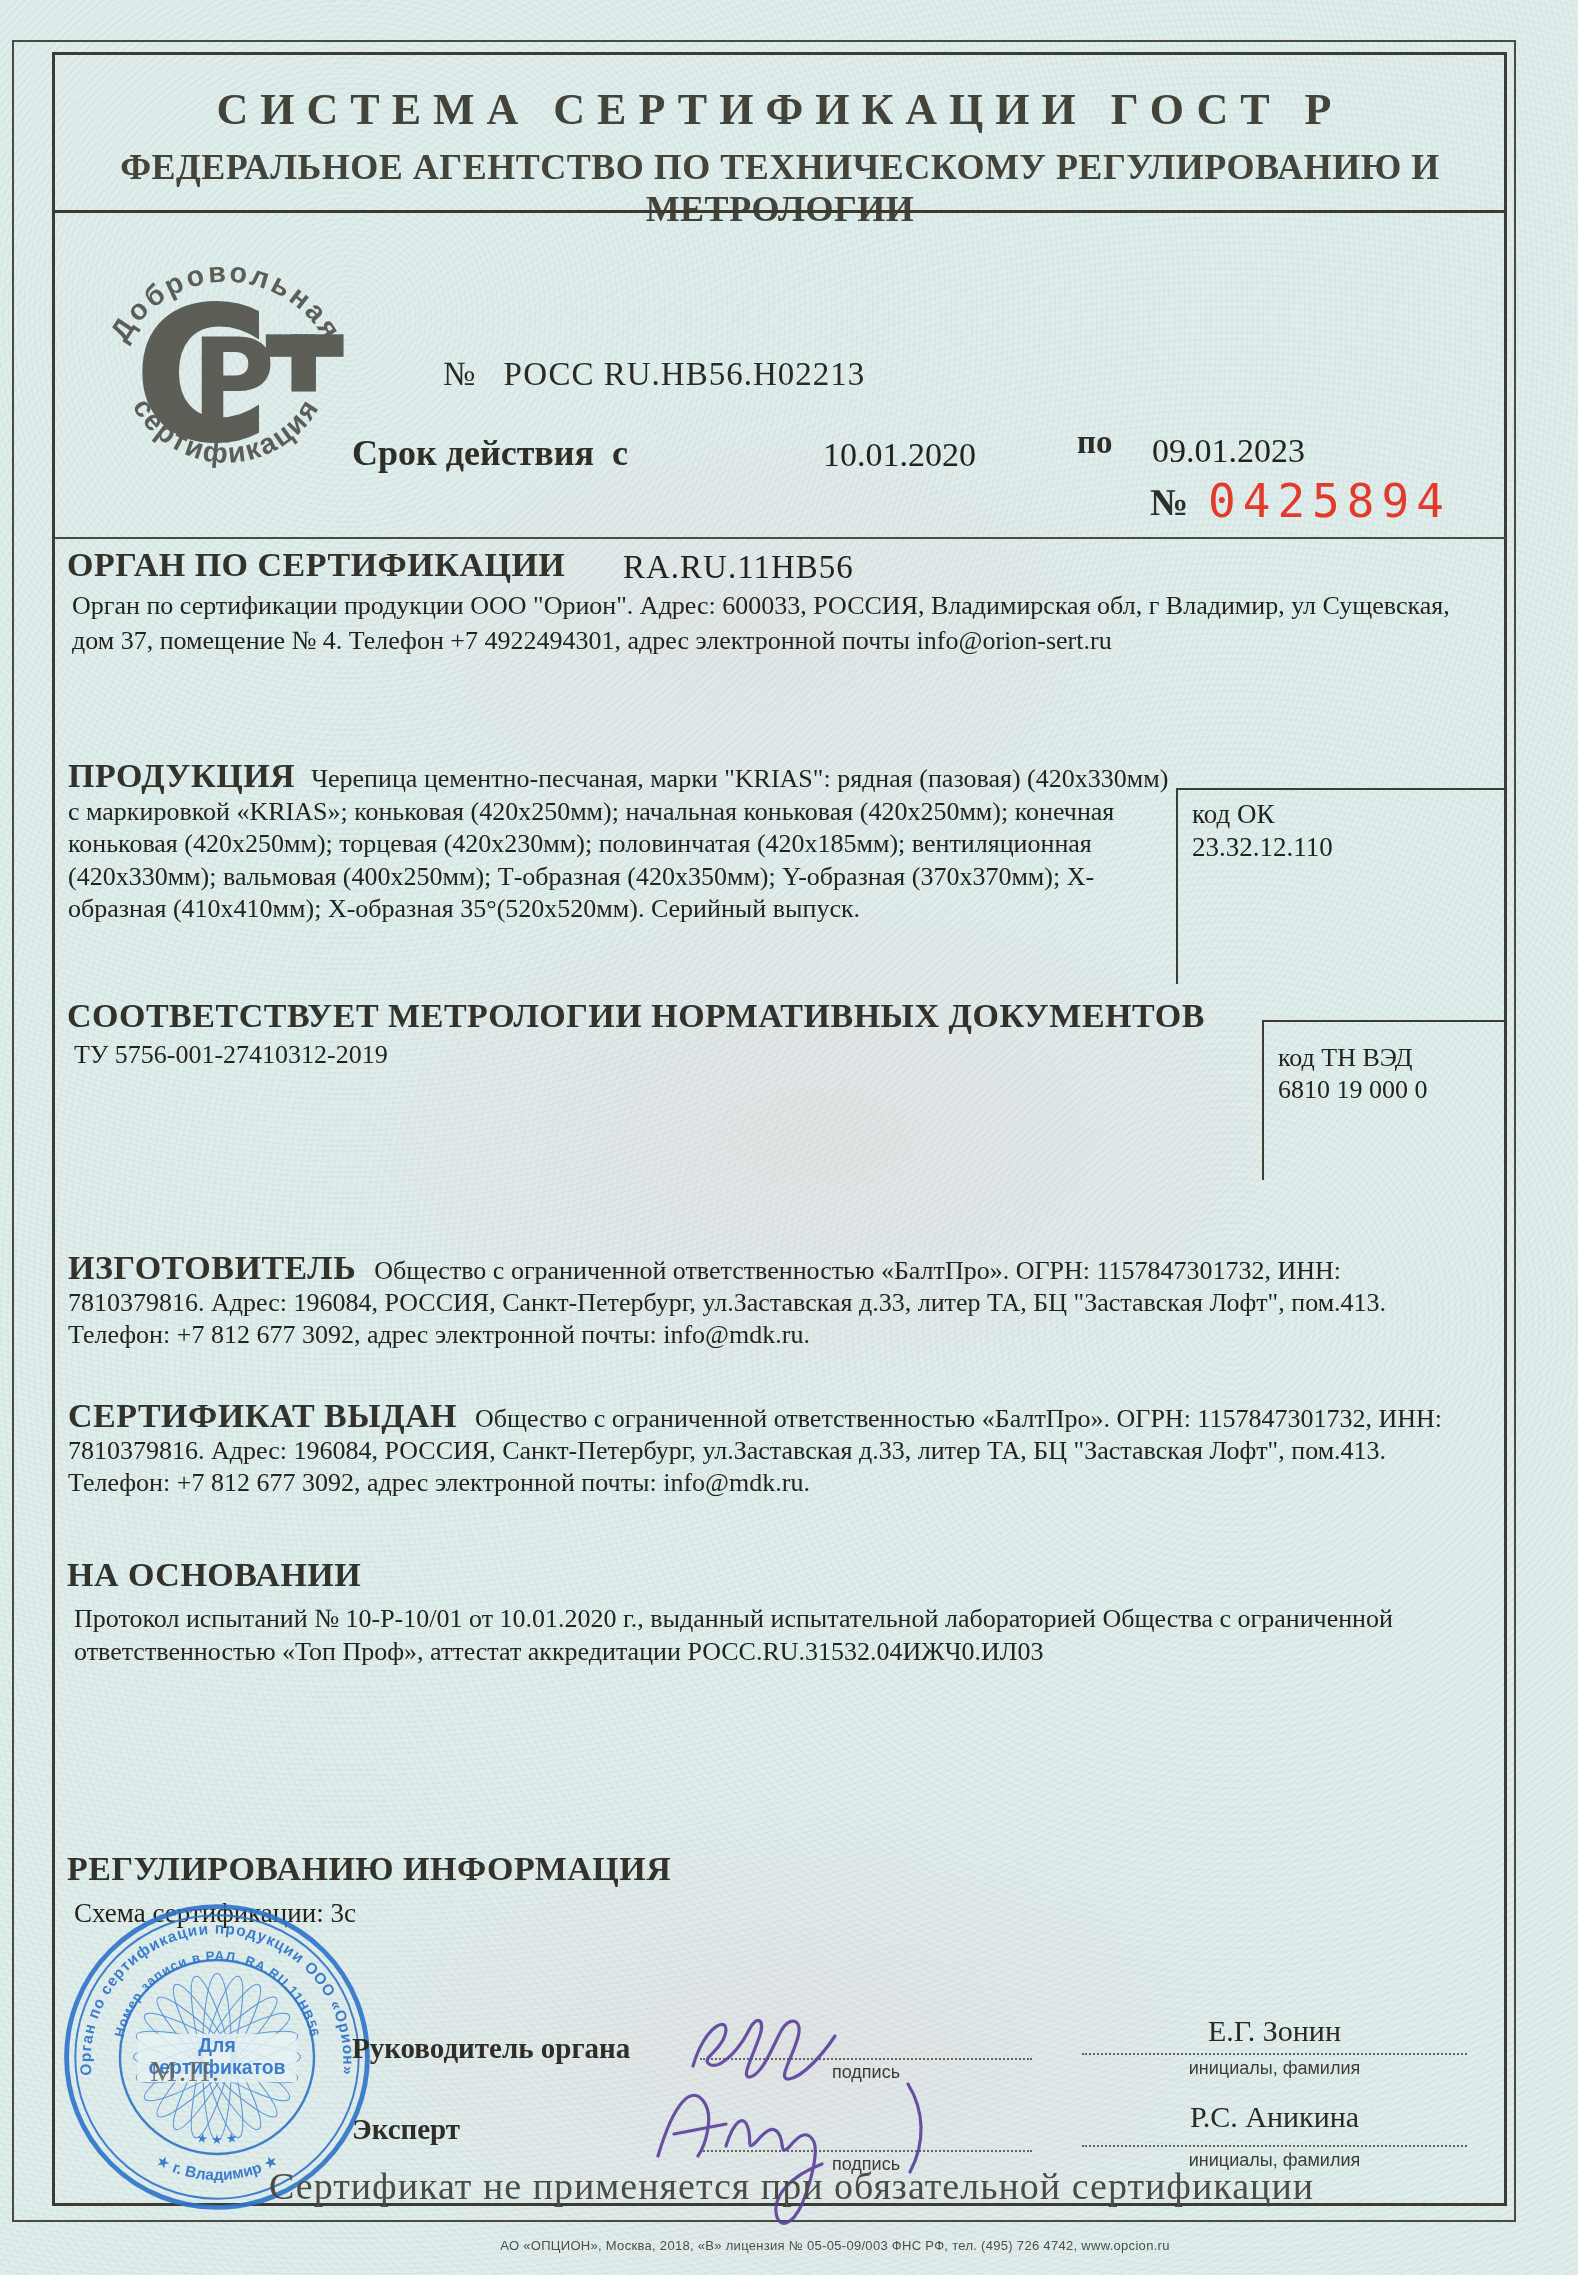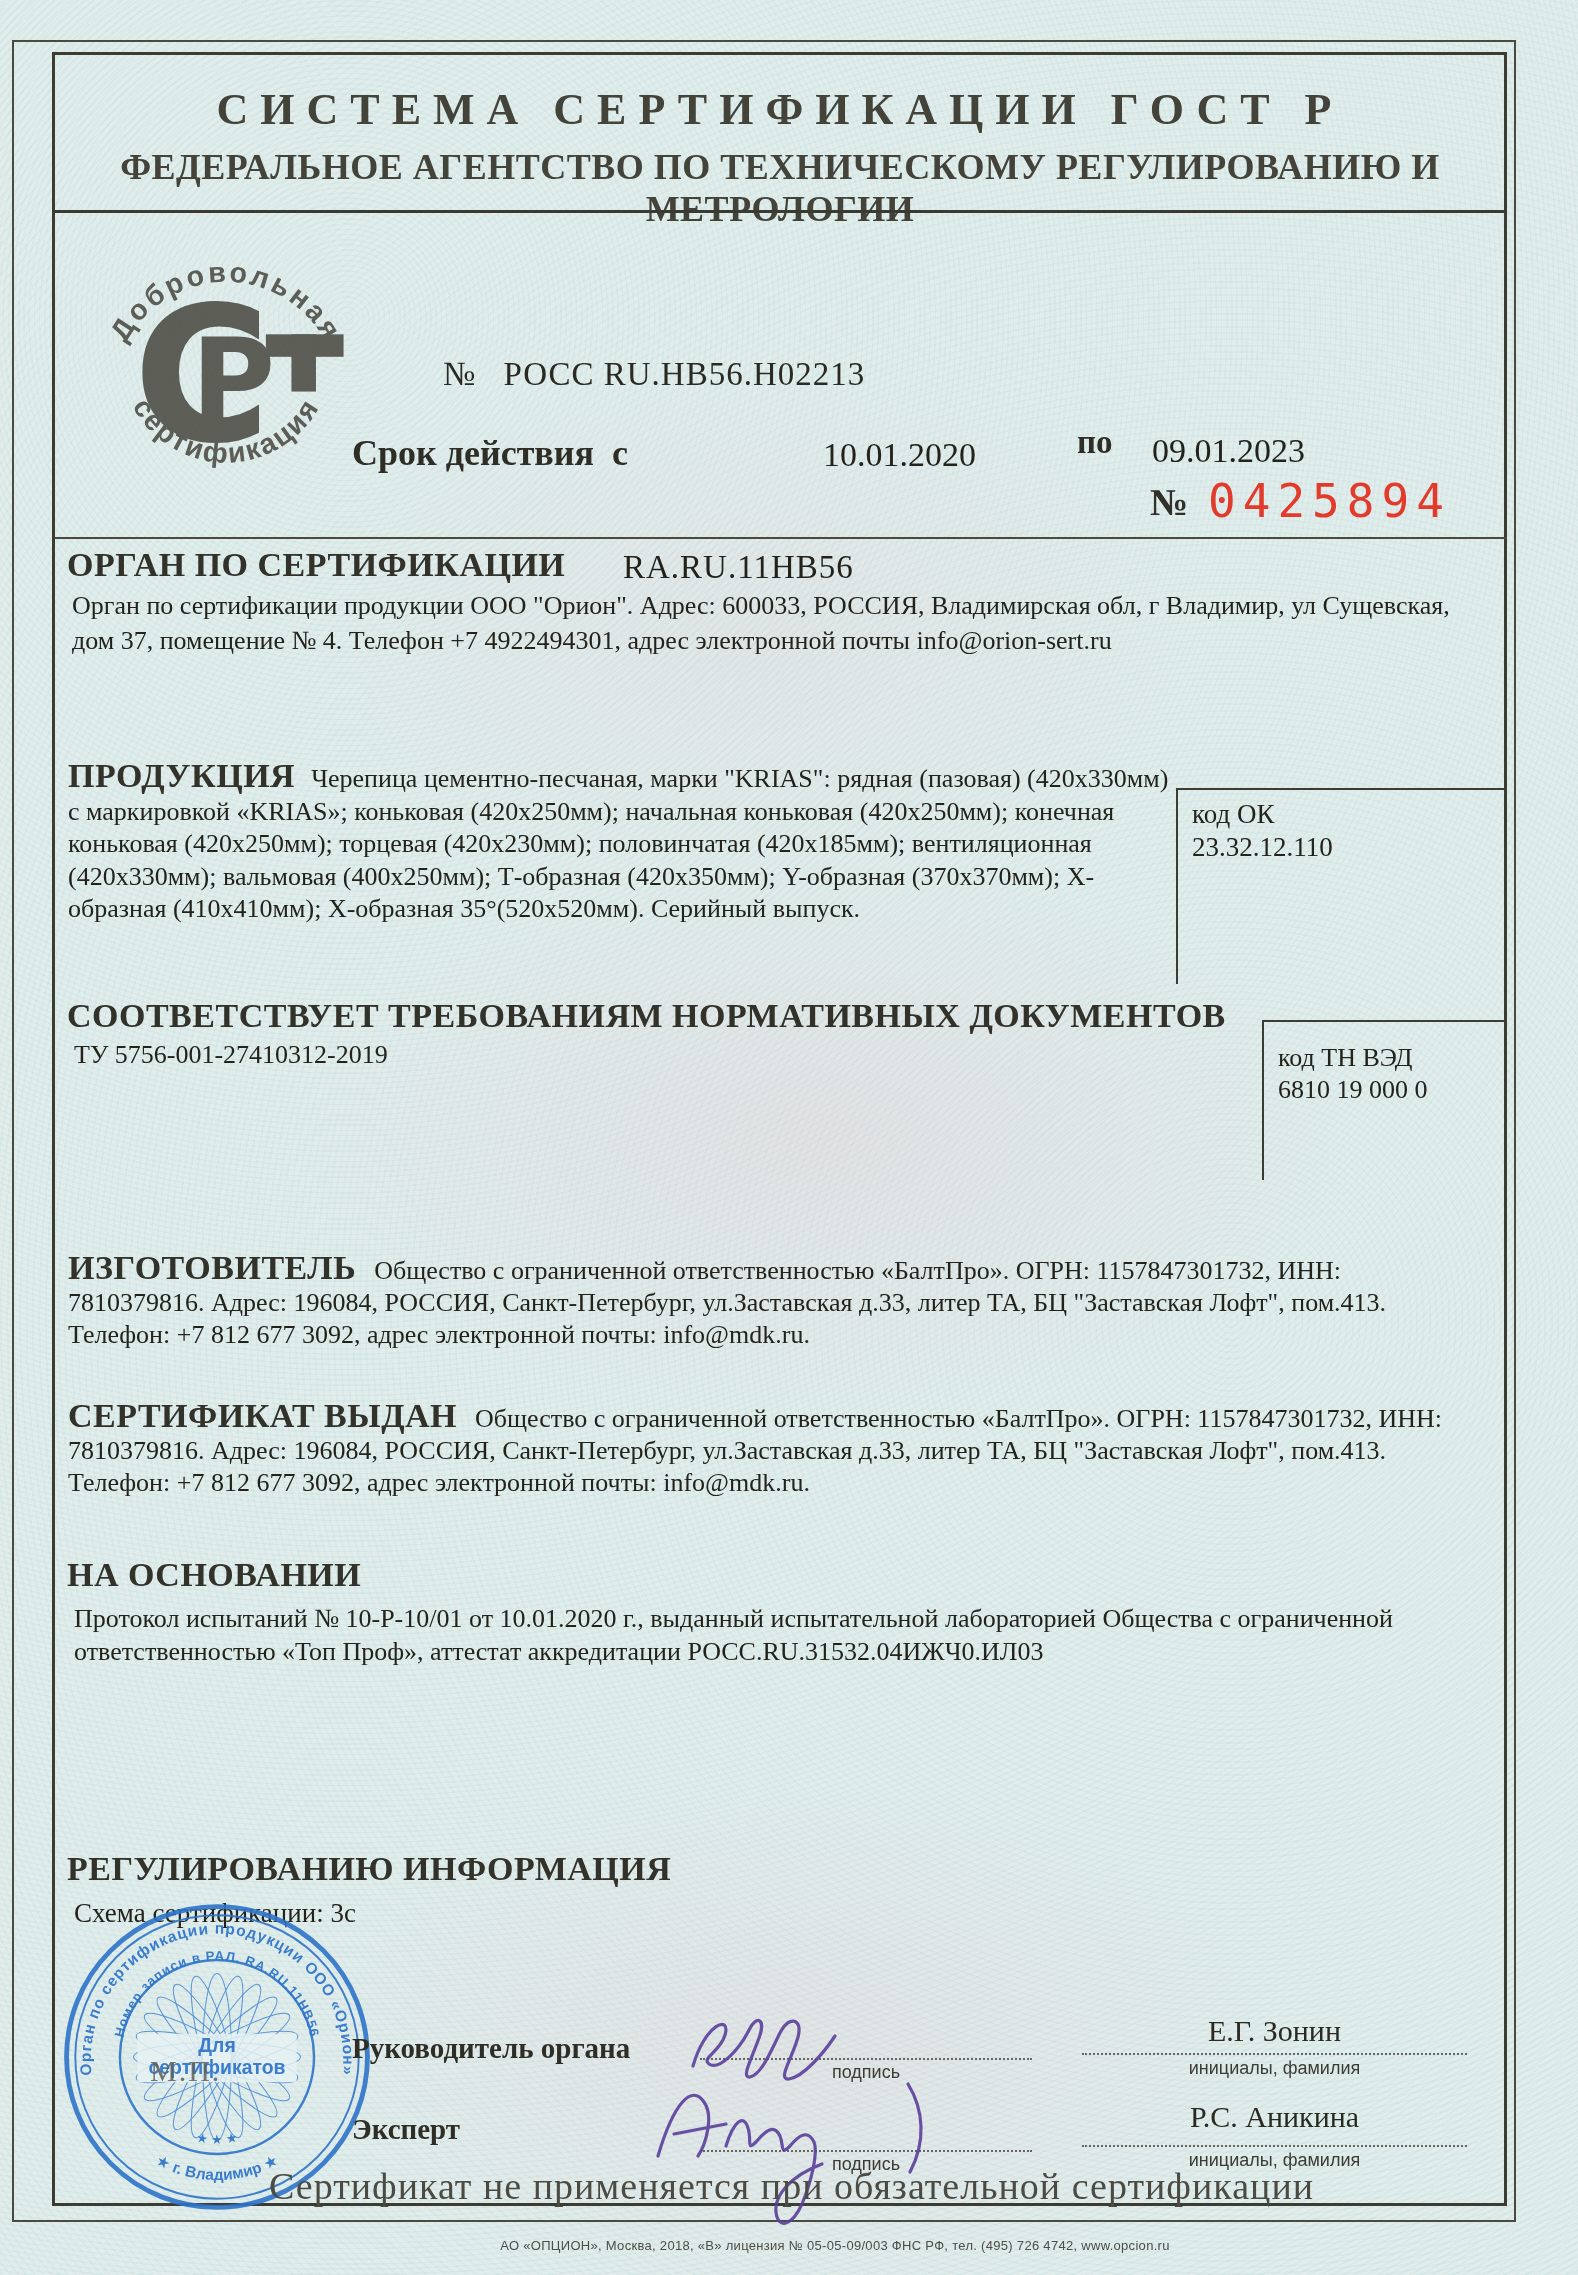--- a/index.html
+++ b/index.html
@@ -149,21 +149,21 @@
   <div class="abs" id="org-reg">RA.RU.11НВ56</div>
   <div class="abs body-t" id="org-text">Орган по сертификации продукции ООО "Орион". Адрес: 600033, РОССИЯ, Владимирская обл, г Владимир, ул Сущевская, дом 37, помещение № 4. Телефон +7 4922494301, адрес электронной почты info@orion-sert.ru</div>
 
   <p class="abs body-t" id="product-para"><span class="sect-h">ПРОДУКЦИЯ</span><span>Черепица цементно-песчаная, марки "KRIAS": рядная (пазовая) (420х330мм) с маркировкой «KRIAS»; коньковая (420х250мм); начальная коньковая (420х250мм); конечная коньковая (420х250мм); торцевая (420х230мм); половинчатая (420х185мм); вентиляционная (420х330мм); вальмовая (400х250мм); Т-образная (420х350мм); Y-образная (370х370мм); Х-образная (410х410мм); Х-образная 35°(520х520мм). Серийный выпуск.</span></p>
 
   <div class="abs" id="code-ok-box">
     <div>код ОК</div>
     <div>23.32.12.110</div>
   </div>
 
-  <div class="abs sect-h" id="comply-head">СООТВЕТСТВУЕТ ТРЕБОВАНИЯМ НОРМАТИВНЫХ ДОКУМЕНТОВ</div>
+  <div class="abs sect-h" id="comply-head">СООТВЕТСТВУЕТ МЕТРОЛОГИИ НОРМАТИВНЫХ ДОКУМЕНТОВ</div>
   <div class="abs" id="comply-text">ТУ 5756-001-27410312-2019</div>
 
   <div class="abs" id="tnved-box">
     <div>код ТН ВЭД</div>
     <div>6810 19 000 0</div>
   </div>
 
   <p class="abs body-t" id="maker-para"><span class="sect-h">ИЗГОТОВИТЕЛЬ</span><span>Общество с ограниченной ответственностью «БалтПро». ОГРН: 1157847301732, ИНН: 7810379816. Адрес: 196084, РОССИЯ, Санкт-Петербург, ул.Заставская д.33, литер ТА, БЦ "Заставская Лофт", пом.413. Телефон: +7 812 677 3092, адрес электронной почты: info@mdk.ru.</span></p>
 
   <p class="abs body-t" id="issued-para"><span class="sect-h">СЕРТИФИКАТ ВЫДАН</span><span>Общество с ограниченной ответственностью «БалтПро». ОГРН: 1157847301732, ИНН: 7810379816. Адрес: 196084, РОССИЯ, Санкт-Петербург, ул.Заставская д.33, литер ТА, БЦ "Заставская Лофт", пом.413. Телефон: +7 812 677 3092, адрес электронной почты: info@mdk.ru.</span></p>

